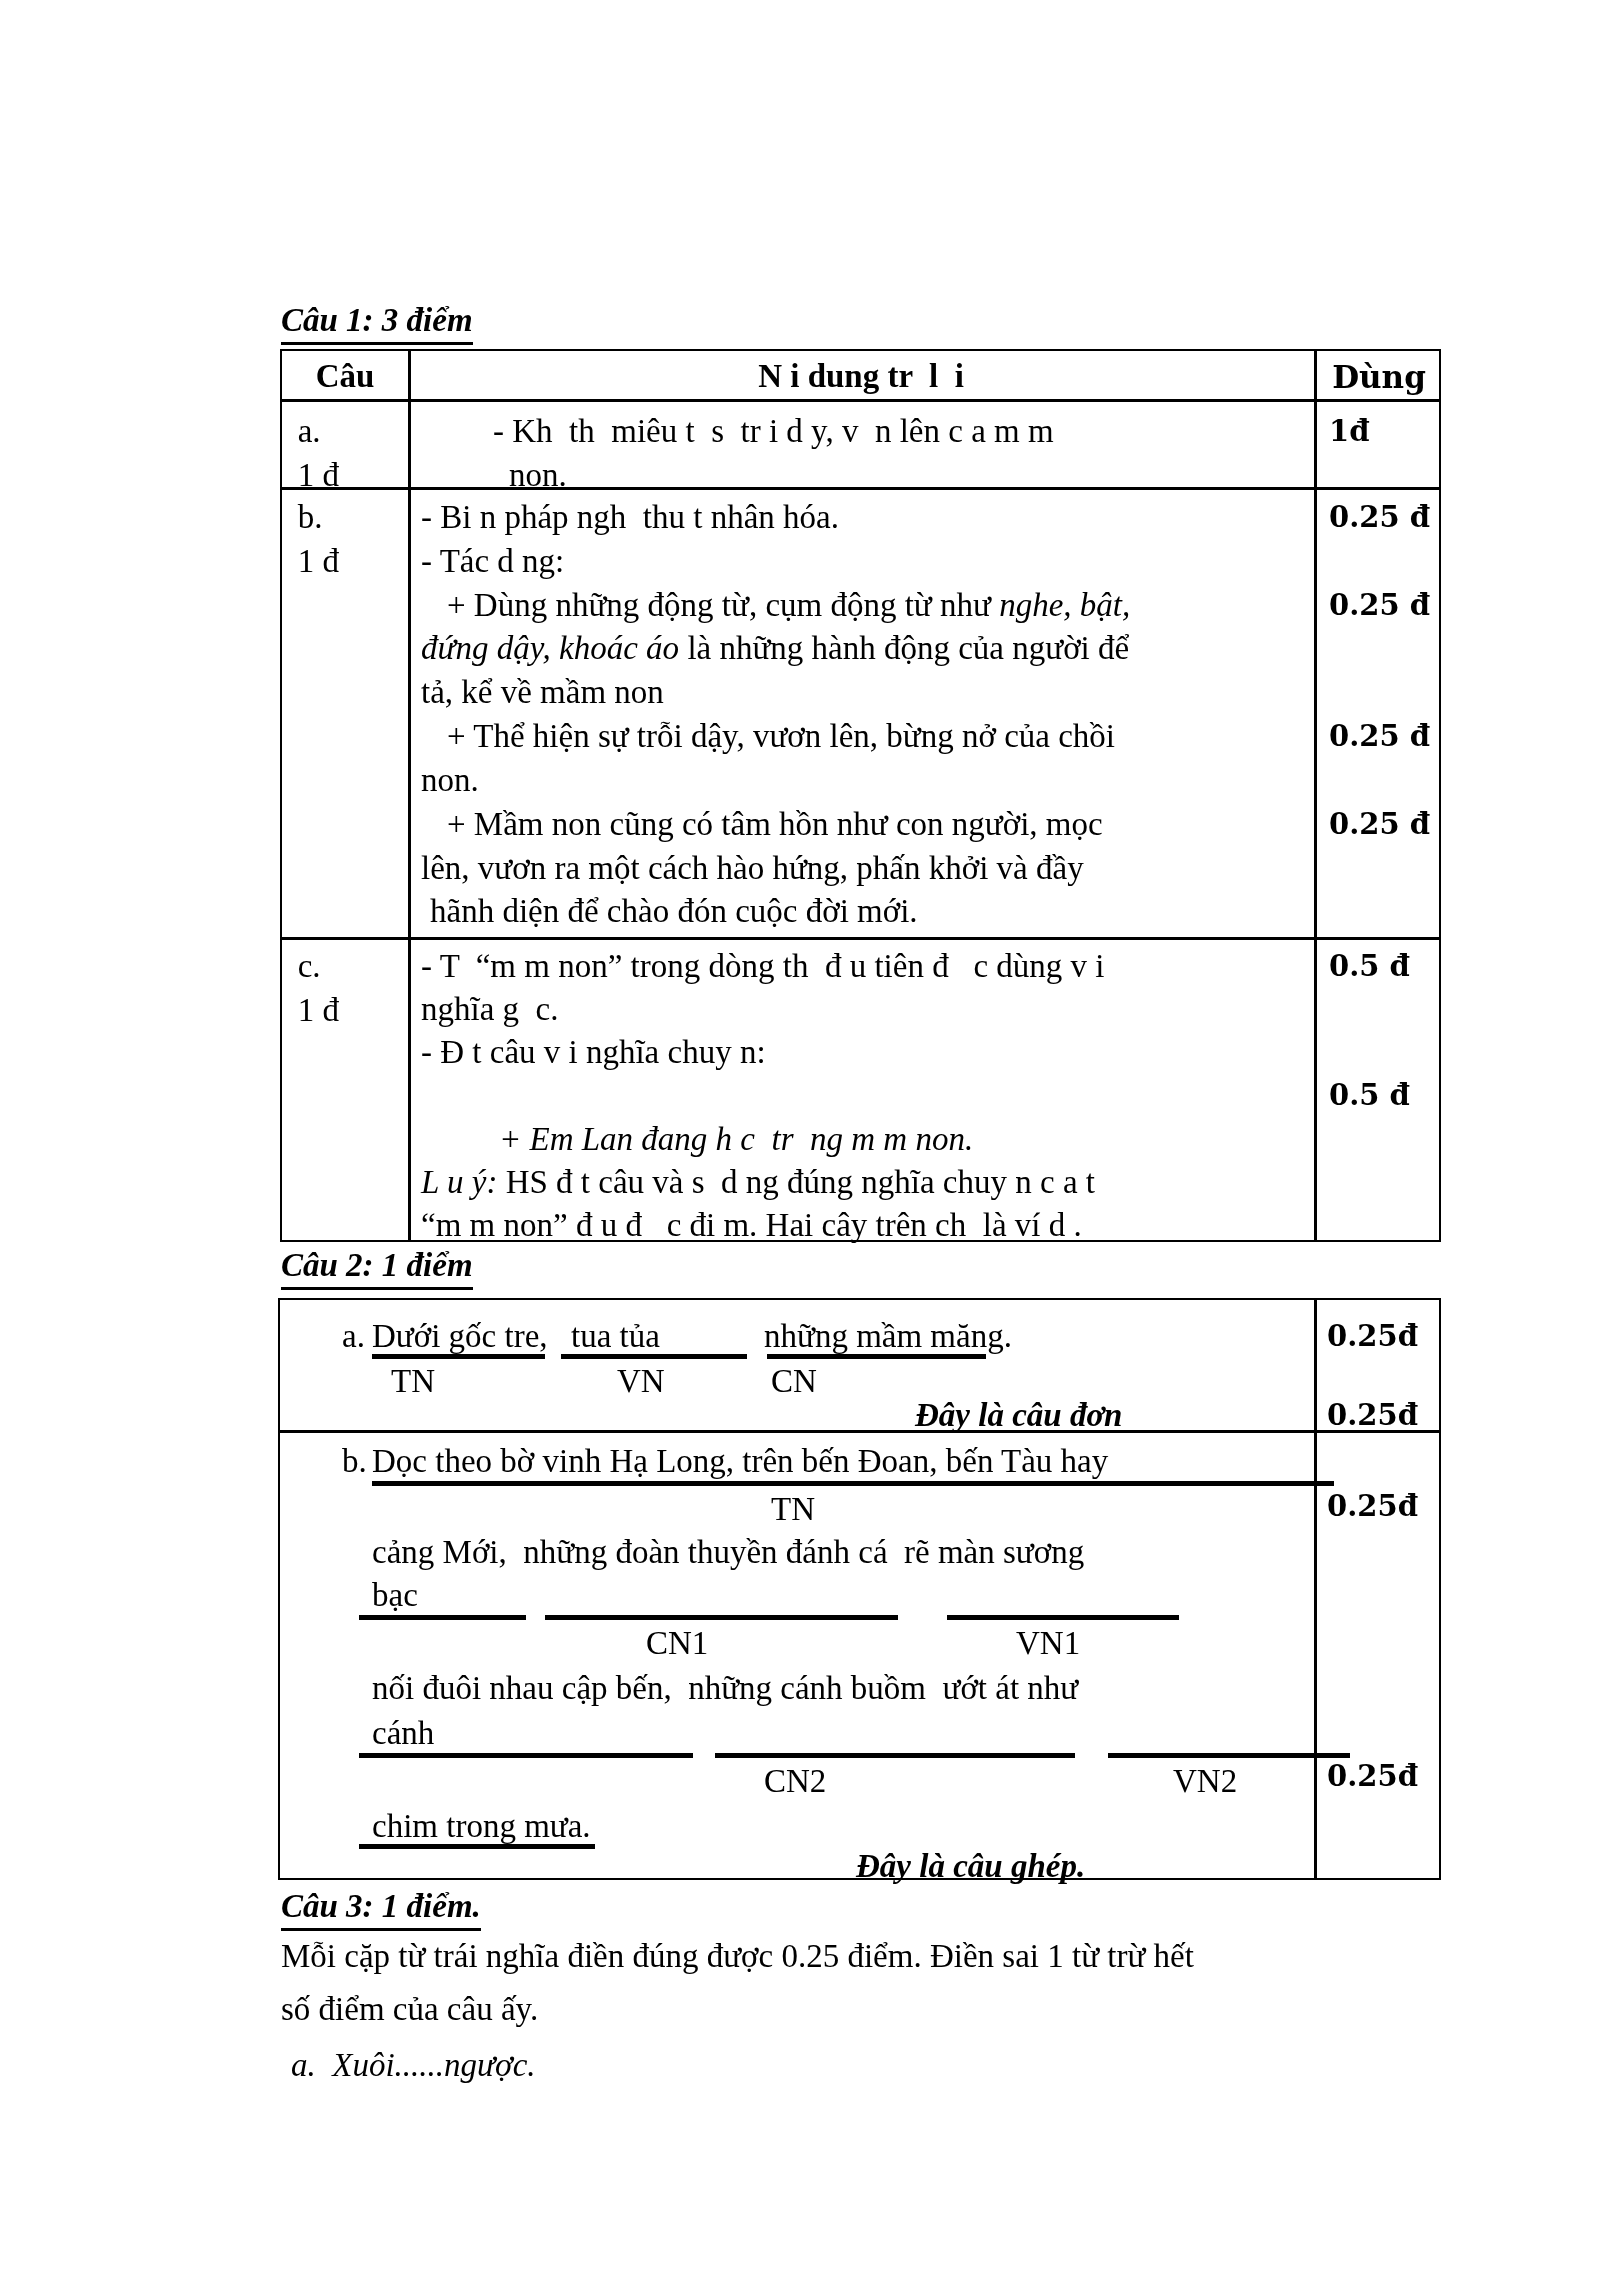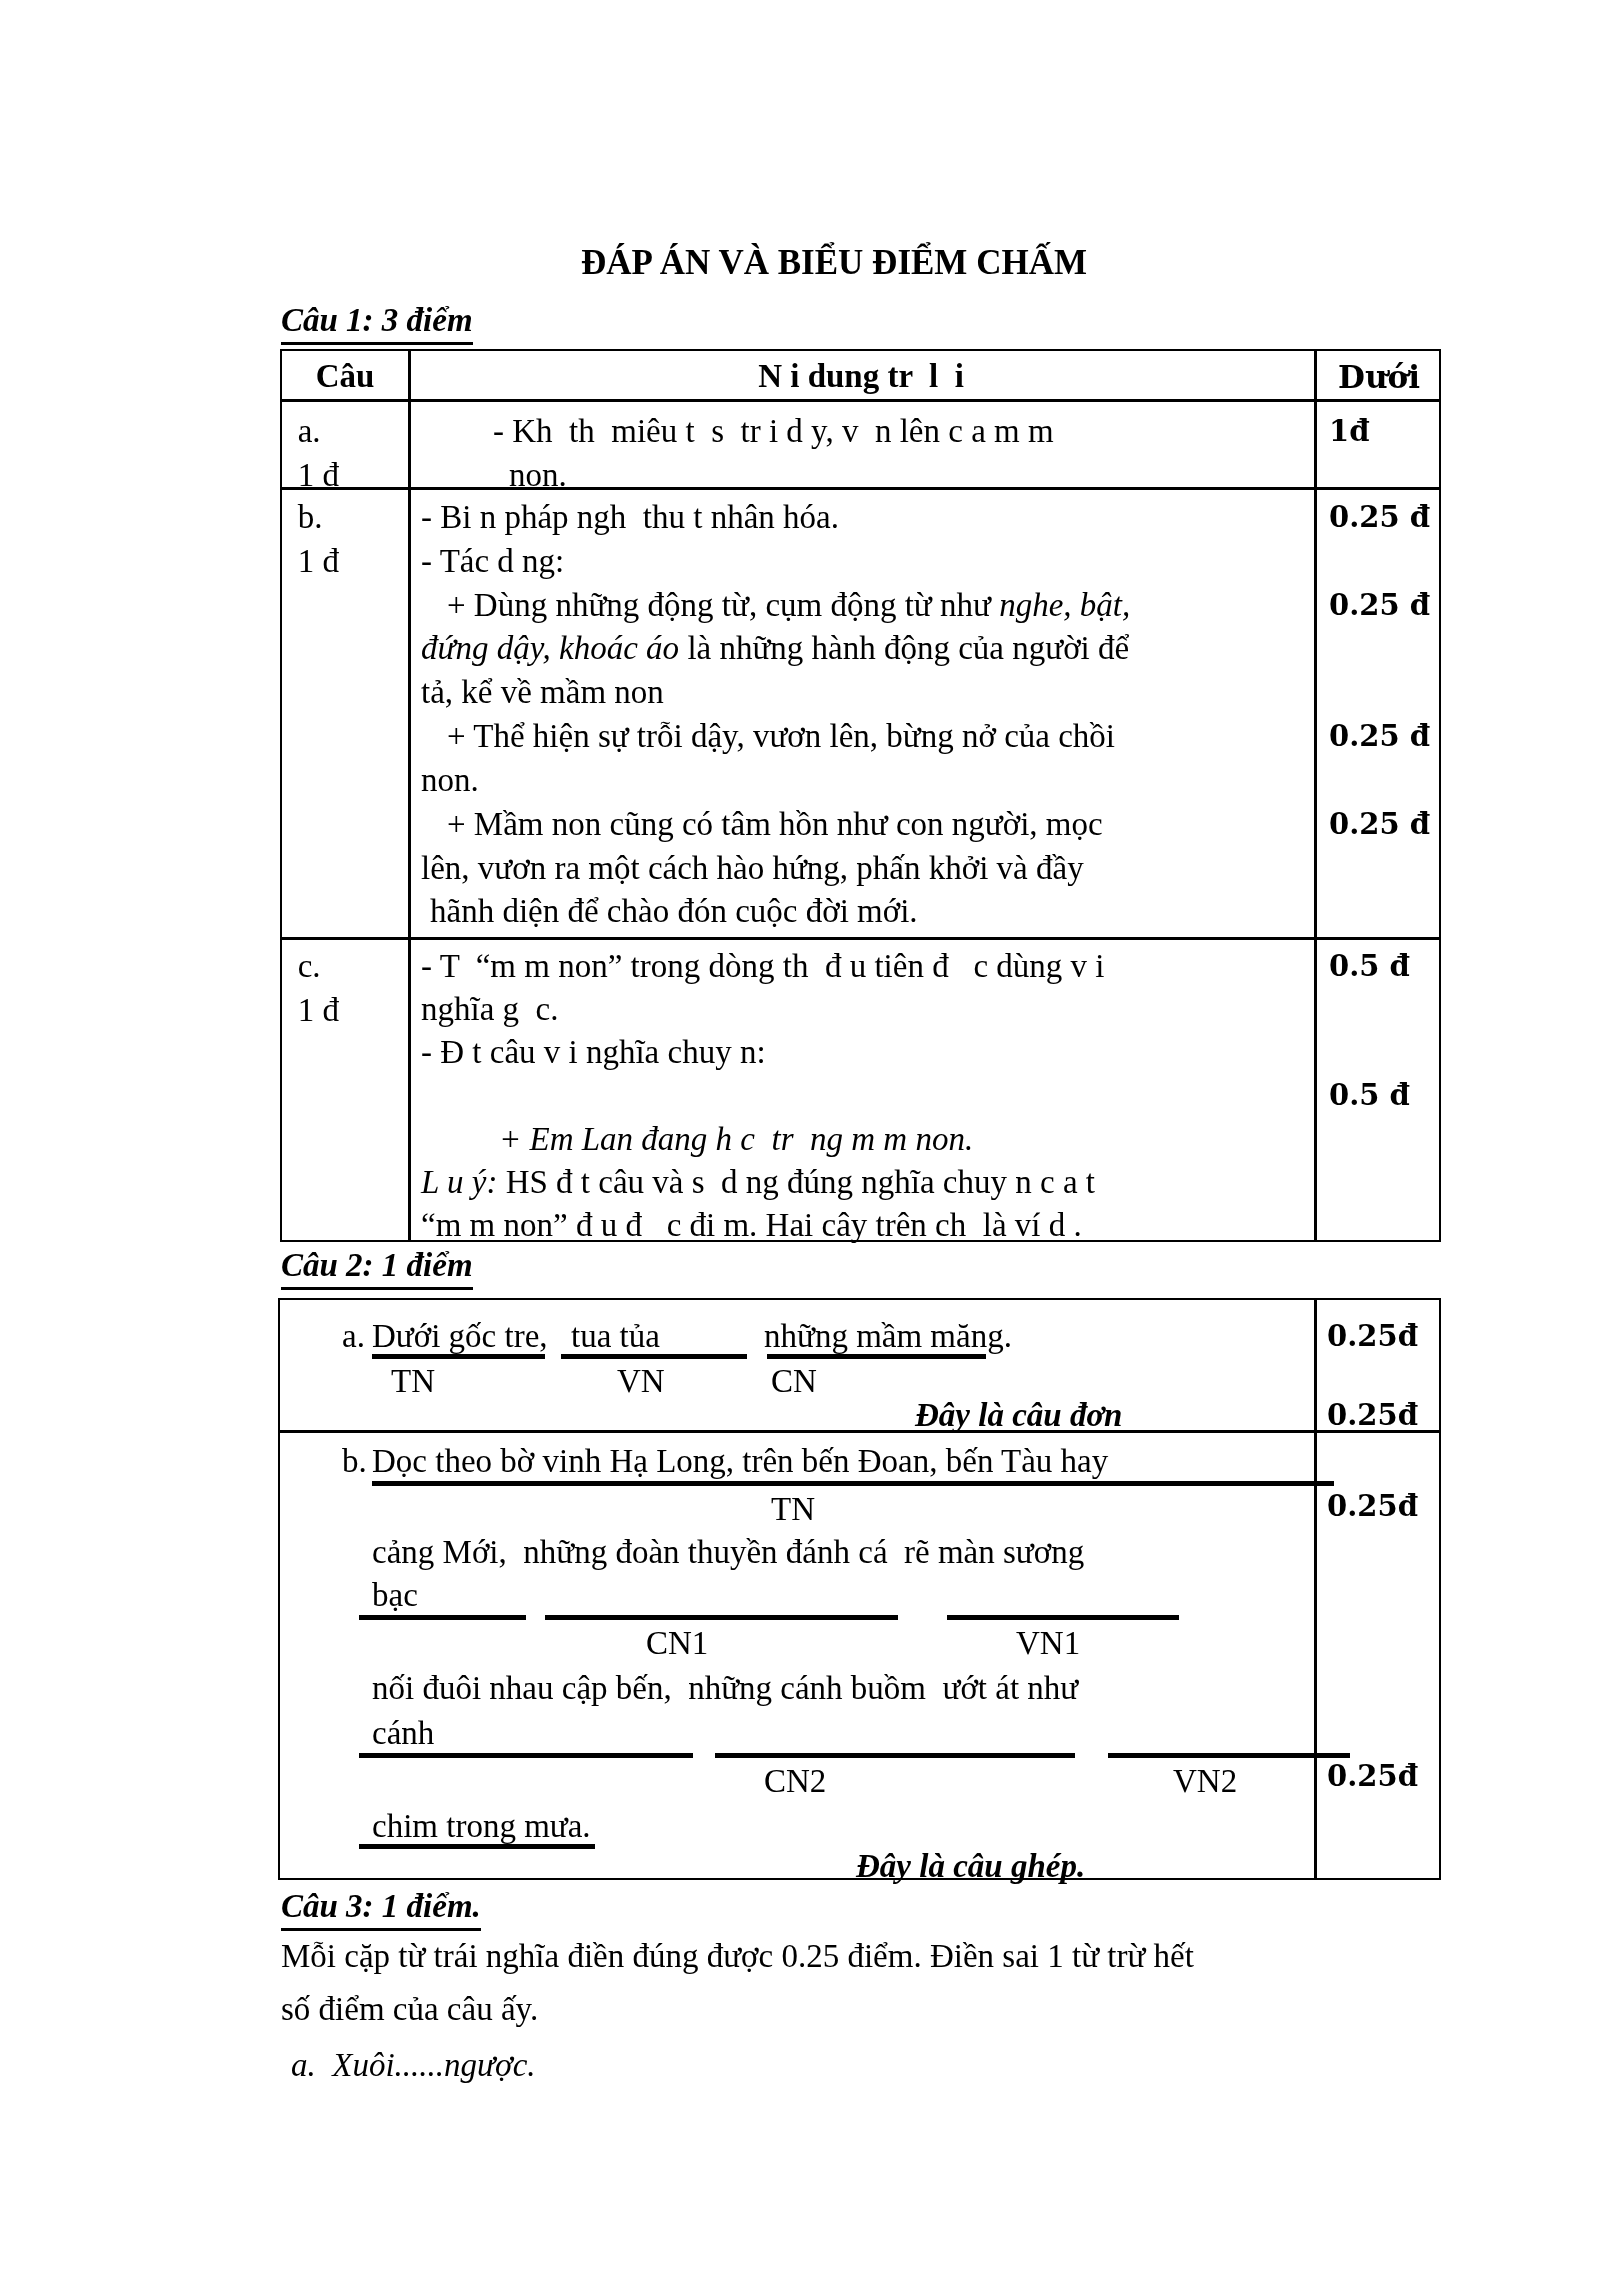--- a/index.html
+++ b/index.html
@@ -17,34 +17,33 @@
   .heading{position:absolute;font-size:33px;font-weight:bold;
            border-bottom:3.9px solid #000;padding-bottom:3.3px;white-space:pre;font-style:italic;}
   .title{position:absolute;left:281px;width:1106px;text-align:center;
          font-size:35px;font-weight:bold;white-space:pre;}
 </style>
 </head>
 <body>
 
 <div class="page">
 
-  <div class="title" style="top:243px;">ĐÁP ÁN VÀ BIỂU ĐIỂM CHẤM</div>
 
   <div class="heading" style="left:281px;top:302px;">Câu 1: 3 điểm</div>
 
   <div class="box" style="left:280px;top:349px;width:1161px;height:893px;">
     <div class="vline" style="left:126px;"></div>
     <div class="vline" style="left:1032px;"></div>
     <div class="hline" style="top:48px;"></div>
     <div class="hline" style="top:136px;"></div>
     <div class="hline" style="top:586px;"></div>
 
     <div class="t b ctr" style="left:0;width:126px;top:6.5px;">Câu</div>
     <div class="t b ctr" style="left:126px;width:906px;top:6.5px;">N i dung tr  l  i</div>
-    <div class="t pts ctr" style="left:1032px;width:130px;top:7.9px;font-size:31px;">Dưới</div>
+    <div class="t pts ctr" style="left:1032px;width:130px;top:7.9px;font-size:31px;">Dùng</div>
 
     <div class="t" style="left:15.7px;top:62px;">a.</div>
     <div class="t" style="left:15.7px;top:106px;">1 đ</div>
     <div class="t" style="left:211px;top:62px;">- Kh  th  miêu t  s  tr i d y, v  n lên c a m m</div>
     <div class="t" style="left:227px;top:106px;">non.</div>
     <div class="t pts" style="left:1047px;top:62px;">1đ</div>
 
     <div class="t" style="left:15.7px;top:148px;">b.</div>
     <div class="t" style="left:15.7px;top:192px;">1 đ</div>
     <div class="t" style="left:139px;top:148px;">- Bi n pháp ngh  thu t nhân hóa.</div>

